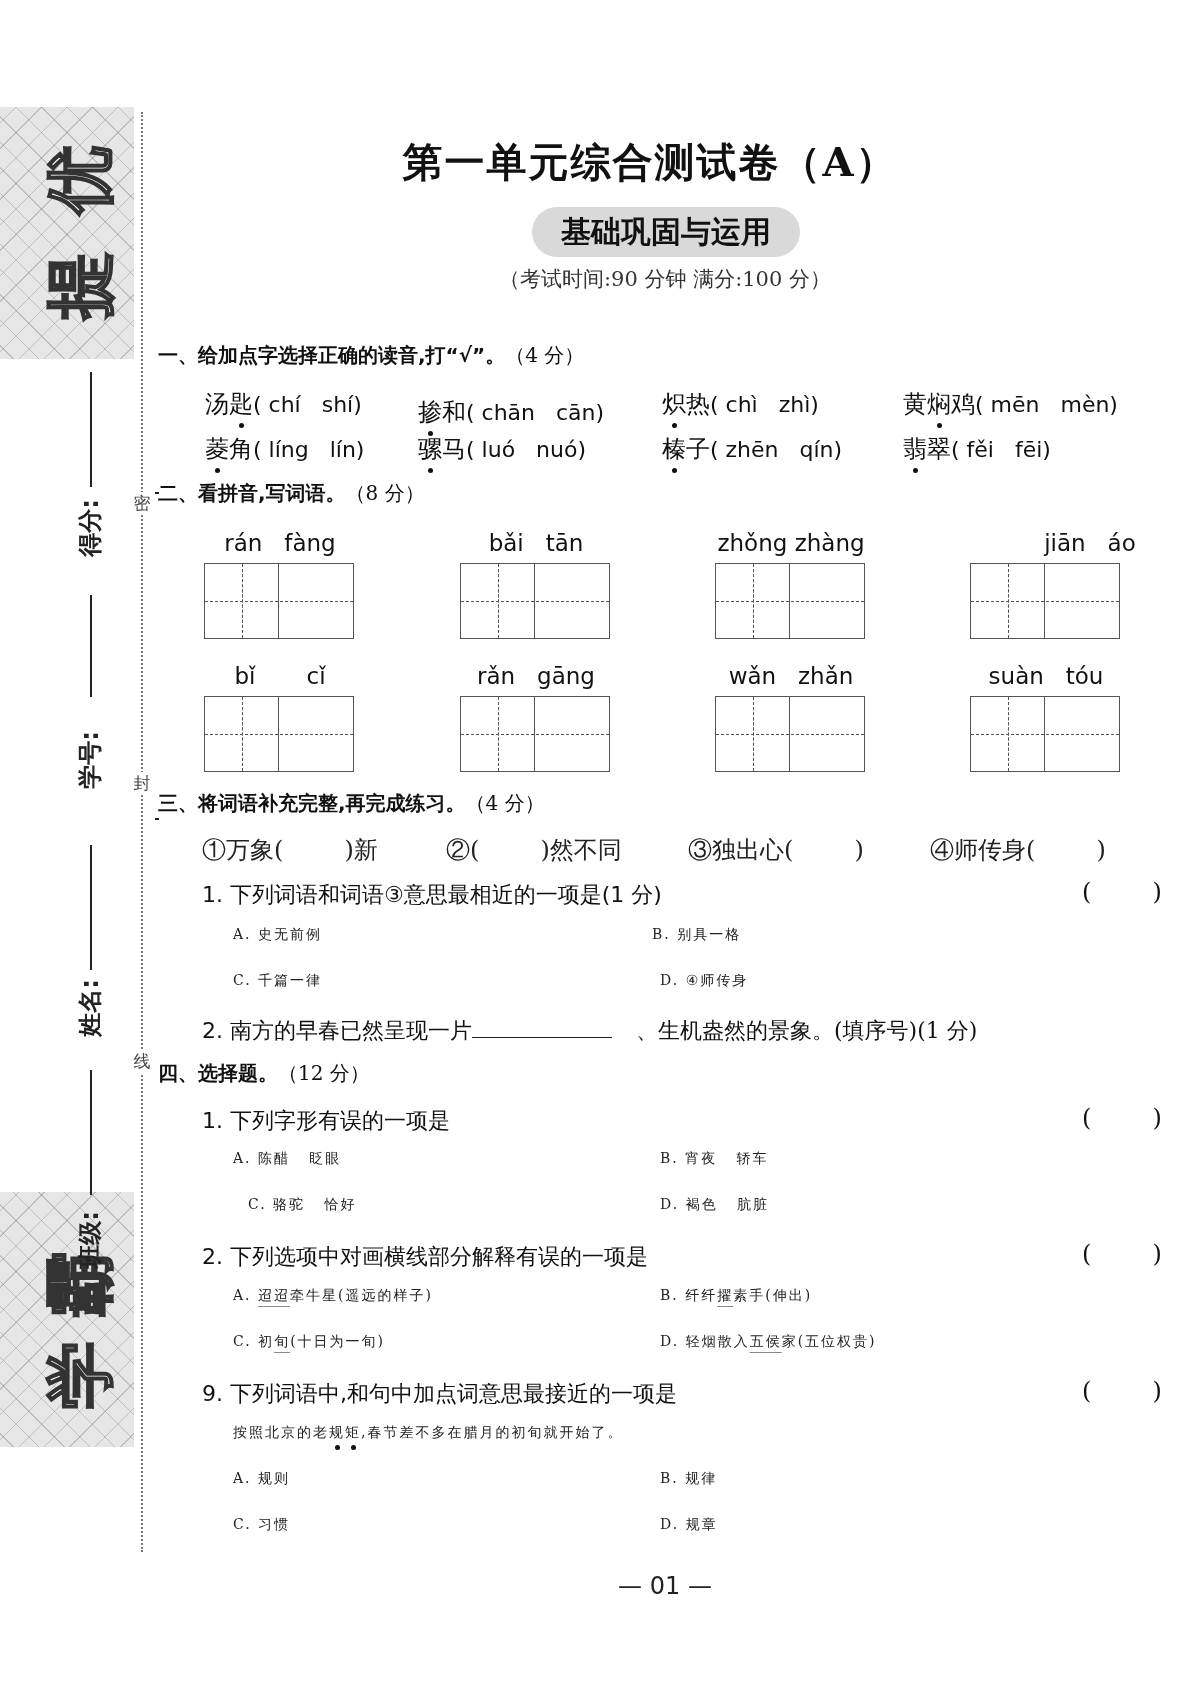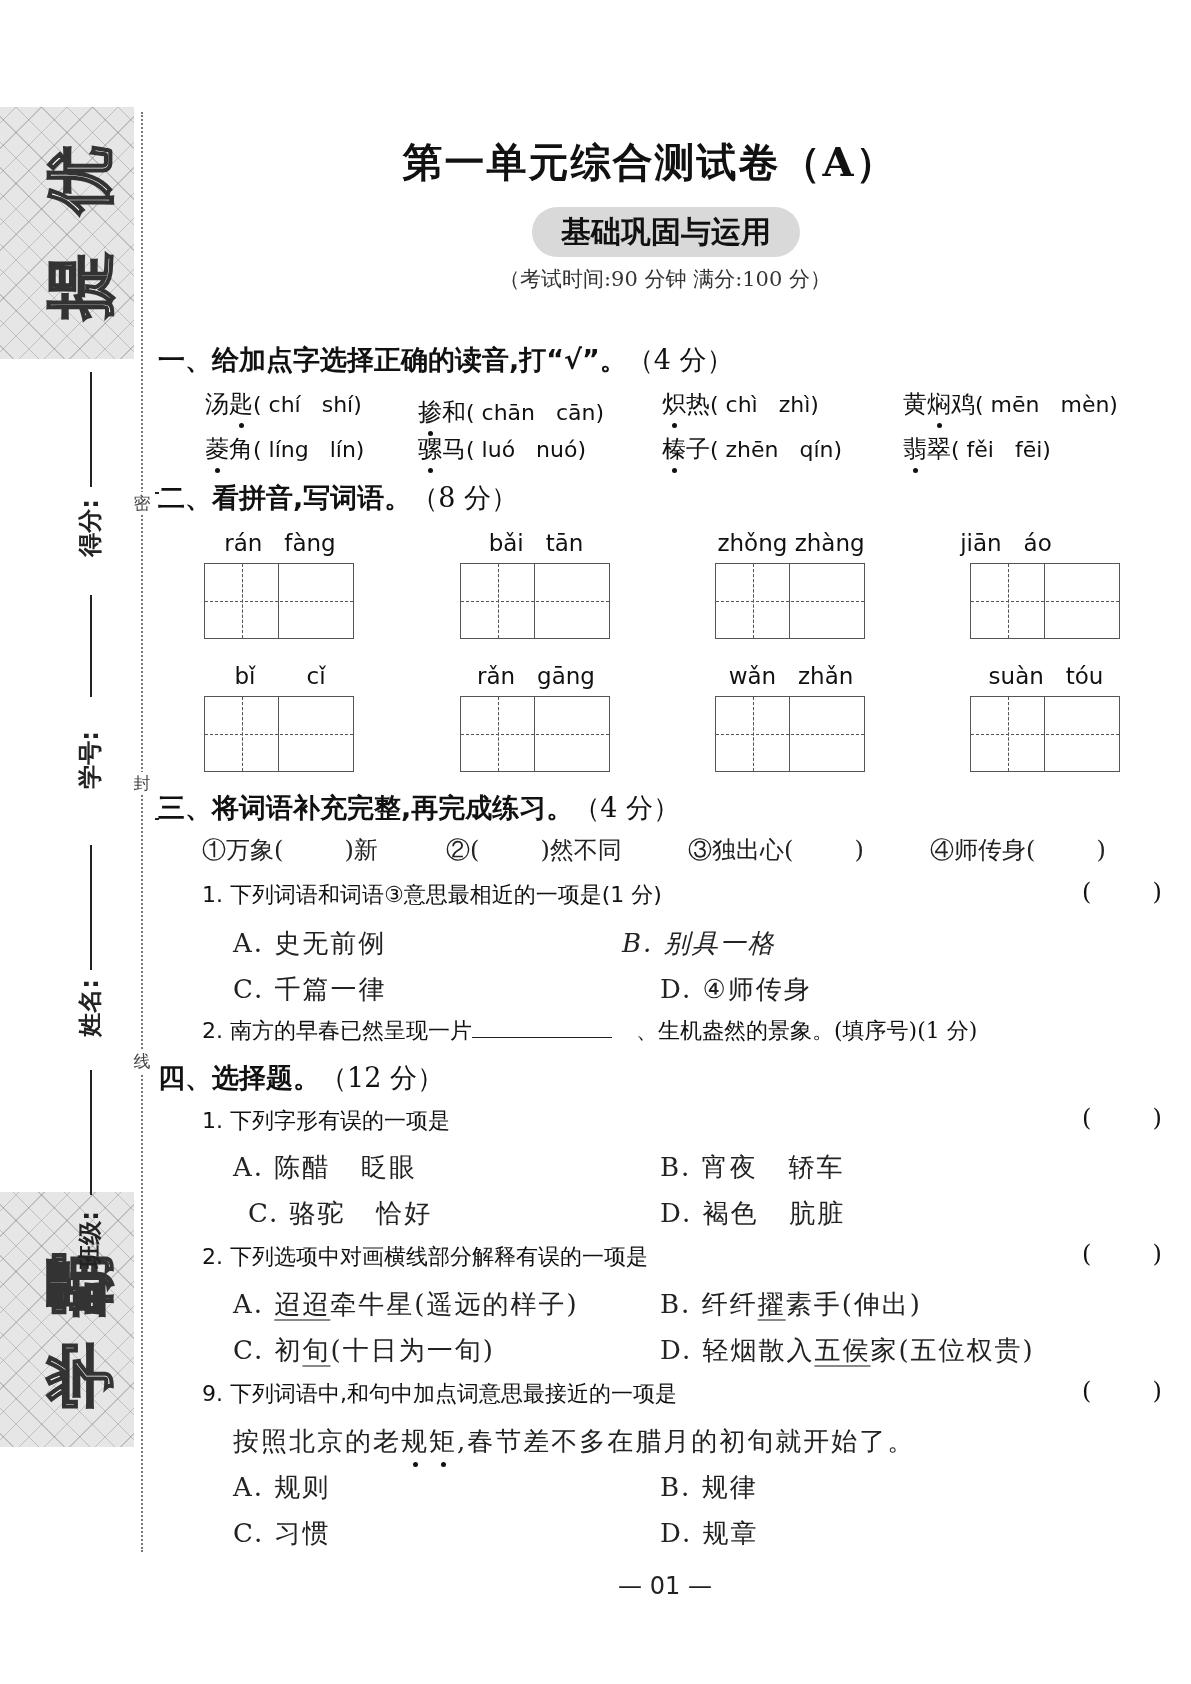--- a/index.html
+++ b/index.html
@@ -25,24 +25,24 @@
 
   
   .title { position:absolute; left:0; width:1300px; top:135px; text-align:center; font-family:"DejaVu Serif", serif;
     font-weight:bold; font-size:40px; letter-spacing:2px; color:#111; }
   .subtitle-pill { position:absolute; left:532px; top:207px; width:268px; height:50px; border-radius:25px;
     background:#d9d9d9; text-align:center; font-family:"DejaVu Sans", sans-serif; font-weight:bold;
     font-size:30px; line-height:50px; color:#111; }
   .exam-info { position:absolute; left:0; width:1330px; top:265px; text-align:center; font-size:21px; color:#333; }
 
   
-  .sec { position:absolute; left:158px; font-family:"DejaVu Sans", sans-serif; font-weight:bold; font-size:27px; color:#111; }
+  .sec { position:absolute; left:158px; font-family:"DejaVu Sans", sans-serif; font-weight:bold; font-size:20px; color:#111; }
   .sec .pts { font-family:"DejaVu Serif", serif; font-weight:normal; }
   .q { position:absolute; font-family:"DejaVu Sans", sans-serif; font-size:22px; color:#111; }
-  .opt { position:absolute; font-family:"DejaVu Serif", serif; font-size:26px; color:#222; letter-spacing:2px; }
+  .opt { position:absolute; font-family:"DejaVu Serif", serif; font-size:14px; color:#222; letter-spacing:2px; }
   .ansbox { position:absolute; left:1098px; font-family:"DejaVu Serif", serif; font-size:24px; color:#111; }
 
   
   .py { position:absolute; font-size:24px; color:#111; white-space:pre; }
   .py .w { font-family:"DejaVu Serif", serif; }
   .py .r { font-family:"DejaVu Sans", sans-serif; font-size:22px; }
   .dot { position:relative; display:inline-block; }
   .dot::after { content:""; position:absolute; left:50%; bottom:-8px; width:5px; height:5px; margin-left:-2.5px;
     border-radius:50%; background:#111; }
 
@@ -132,21 +132,21 @@
 <div class="pinyin-label" style="left:701px;top:530px;width:180px;white-space:pre;">zhǒng zhàng</div>
 <div class="grid" style="left:715px;top:563px;">
     <div class="c">
       <div class="vh"></div>
     </div>
     <div class="c">
       <div class="vh"></div>
     </div>
     <div class="hh"></div>
   </div>
-<div class="pinyin-label" style="left:916px;top:530px;width:180px;white-space:pre;">jiān   áo</div>
+<div class="pinyin-label" style="left:1000px;top:530px;width:180px;white-space:pre;">jiān   áo</div>
 <div class="grid" style="left:970px;top:563px;">
     <div class="c">
       <div class="vh"></div>
     </div>
     <div class="c">
       <div class="vh"></div>
     </div>
     <div class="hh"></div>
   </div>
 
@@ -195,21 +195,21 @@
   <span>三、将词语补充完整,再完成练习。</span><span class="pts">（4 分）</span>
 </div>
 <div class="opt" style="left:202px;top:834px;white-space:pre;letter-spacing:0;font-size:24px;">①万象(        )新</div>
 <div class="opt" style="left:446px;top:834px;white-space:pre;letter-spacing:0;font-size:24px;">②(        )然不同</div>
 <div class="opt" style="left:688px;top:834px;white-space:pre;letter-spacing:0;font-size:24px;">③独出心(        )</div>
 <div class="opt" style="left:930px;top:834px;white-space:pre;letter-spacing:0;font-size:24px;">④师传身(        )</div>
 
 <div class="q" style="left:202px;top:880px;">1. 下列词语和词语③意思最相近的一项是(1 分)</div>
 <div class="ansbox" style="left:1082px;top:878px;white-space:pre;">(        )</div>
 <div class="opt" style="left:233px;top:926px;">A. 史无前例</div>
-<div class="opt" style="left:622px;top:926px;font-style:italic;">B. 别具一格</div>
+<div class="opt" style="left:652px;top:926px;">B. 别具一格</div>
 <div class="opt" style="left:233px;top:972px;">C. 千篇一律</div>
 <div class="opt" style="left:660px;top:972px;">D. ④师传身</div>
 
 <div class="q" style="left:202px;top:1016px;">
   <span>2. 南方的早春已然呈现一片</span><span class="blank-line"></span><span style="font-family:'DejaVu Serif',serif;margin-left:24px;">、生机盎然的景象。(填序号)(1 分)</span>
 </div>
 
 <div class="sec" style="top:1060px;">
   <span>四、选择题。</span><span class="pts">（12 分）</span>
 </div>

